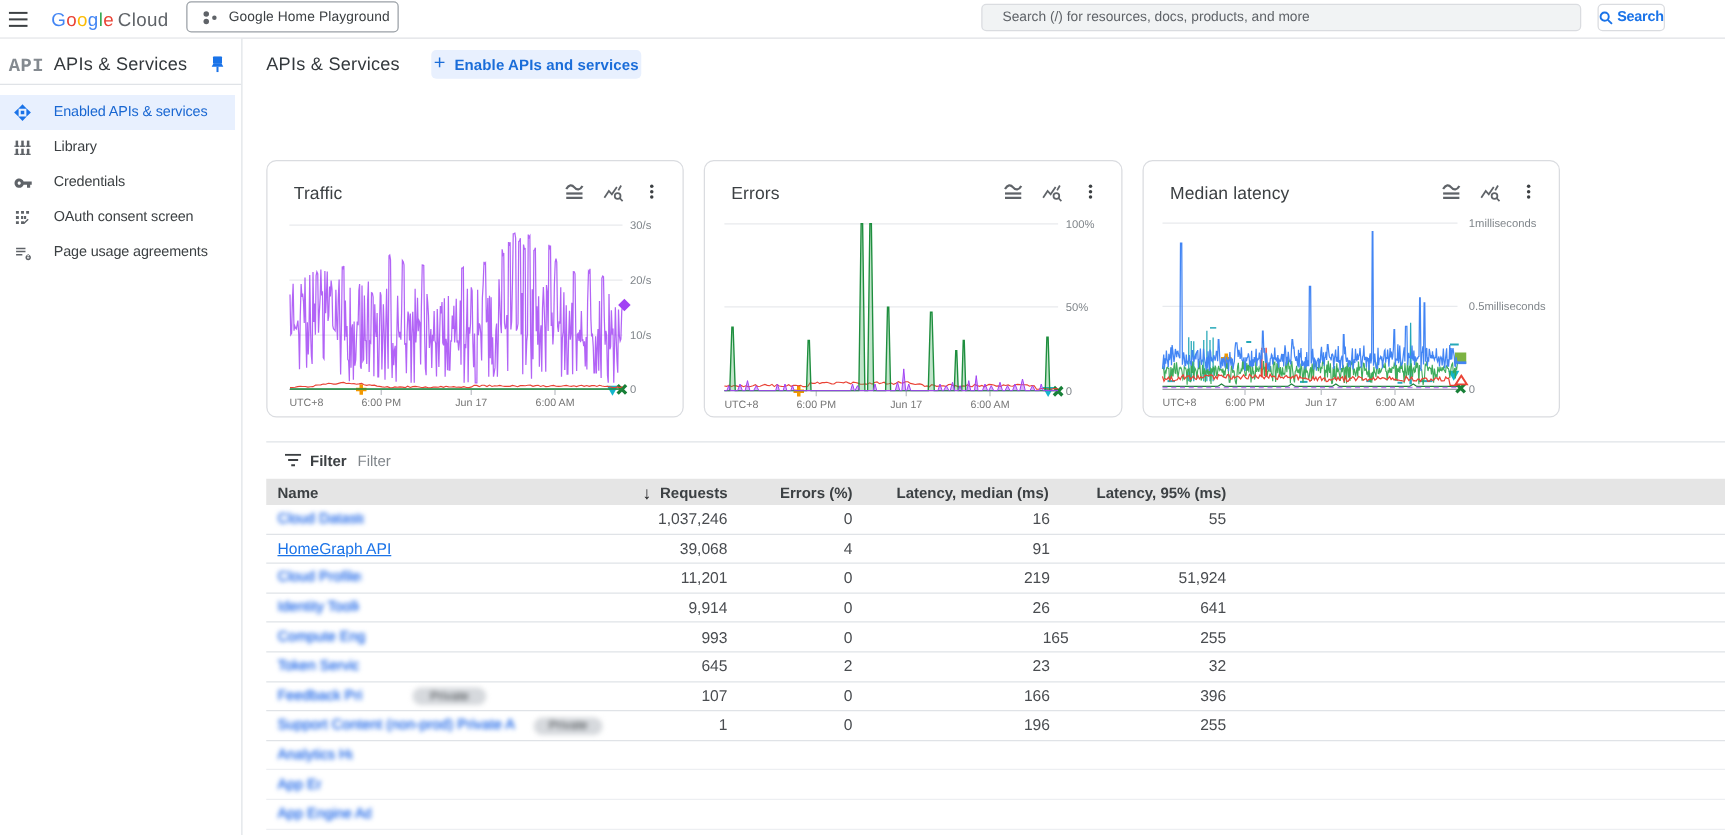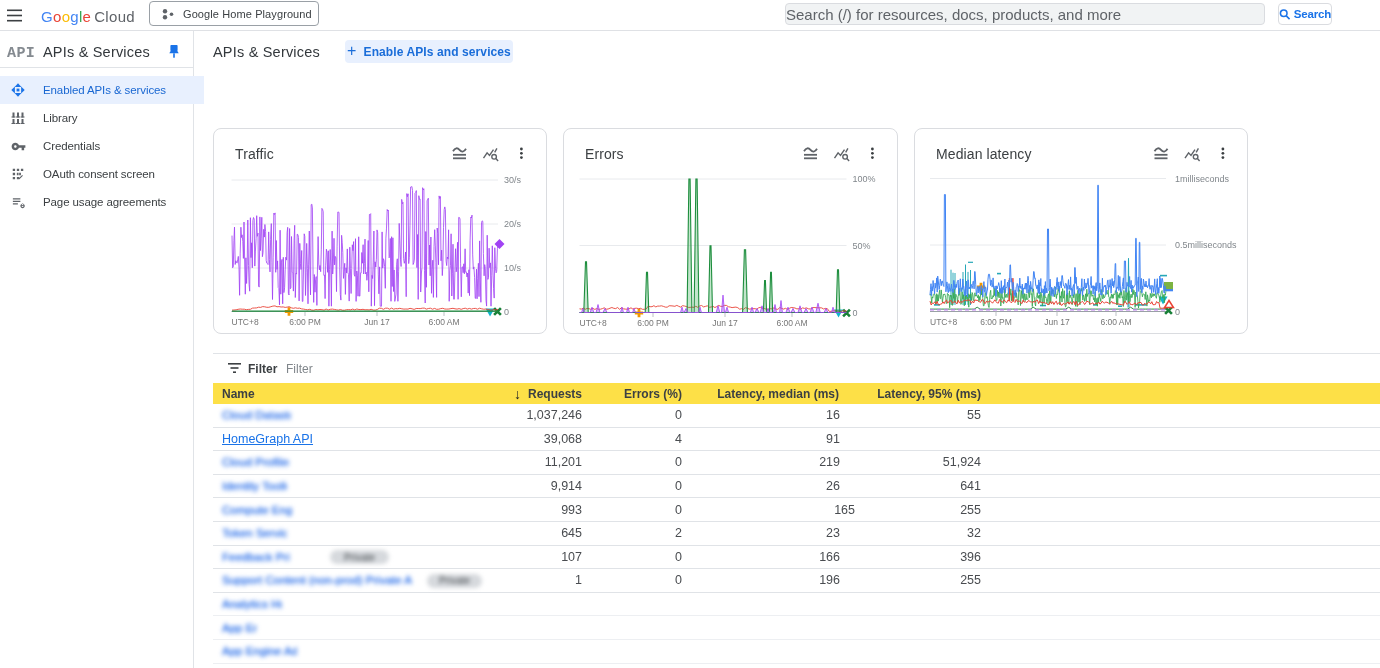--- a/index.html
+++ b/index.html
@@ -12,50 +12,50 @@
   #topbar { position:absolute; left:0; top:0; width:1380px; height:31px; background:#fff;
     border-bottom:1px solid #dfe1e5; }
   #glogo { position:absolute; left:41px; top:8px; font-size:15px; letter-spacing:0.3px; font-weight:500;}
   #glogo .c1{color:#4285f4}#glogo .c2{color:#ea4335}#glogo .c3{color:#fbbc05}#glogo .c4{color:#4285f4}#glogo .c5{color:#34a853}#glogo .c6{color:#ea4335}
   #glogo .cloud{color:#5f6368; font-weight:400; margin-left:3px;}
   #projbtn { position:absolute; left:149px; top:1px; width:170px; height:25px; border:1px solid #9aa0a6;
     border-radius:4px; display:flex; align-items:center; padding-left:12px; }
   #projbtn span { font-size:11px; color:#3c4043; font-weight:500; margin-left:8px; letter-spacing:0.1px; white-space:nowrap;}
   #searchbox { position:absolute; left:785px; top:3px; width:480px; height:22px; background:#f1f3f4;
     border:1px solid #dadce0; border-radius:4px; display:flex; align-items:center; }
-  #searchbox span { font-size:15px; color:#5f6368; }
+  #searchbox span { font-size:11px; color:#5f6368; margin-left:16px; }
   #searchbtn { position:absolute; left:1278px; top:3px; width:54px; height:22px; background:#fff;
     border:1px solid #dadce0; border-radius:4px; display:flex; align-items:center; justify-content:center;}
   #searchbtn span { font-size:11.5px; color:#1a73e8; font-weight:700; margin-left:3px; letter-spacing:-0.2px;}
 
   
   #sidehead { position:absolute; left:0; top:31px; width:193px; height:37px; border-bottom:1px solid #e0e3e7; background:#fff;}
   #apilogo { position:absolute; left:7px; top:45px; font-family:"Liberation Mono", monospace; font-weight:700;
     font-size:15px; color:#848a90; letter-spacing:0.4px; }
   #sidehead-title { position:absolute; left:43px; top:44px; font-size:14.5px; color:#33383c; letter-spacing:0.2px;}
   #content-title { position:absolute; left:213px; top:44px; font-size:14.5px; color:#33383c; letter-spacing:0.2px;}
   #enablebtn { position:absolute; left:345px; top:40px; width:168px; height:23px; background:#e8f0fe; border-radius:4px;
     display:flex; align-items:center; justify-content:center; }
   #enablebtn span { color:#1a6dd9; font-size:12px; font-weight:600; letter-spacing:0.1px; }
   #enablebtn .plus { font-size:16px; font-weight:400; margin-right:7px; margin-top:-2px;}
   #sidebar-divider { position:absolute; left:193px; top:31px; width:1px; height:637px; background:#e0e3e7; }
-  .navitem { position:absolute; left:0; width:204px; height:28px; display:flex; align-items:center; }
+  .navitem { position:absolute; left:0; width:188px; height:28px; display:flex; align-items:center; }
   .navitem .txt { font-size:11.5px; color:#3c4043; margin-left:43px; letter-spacing:-0.1px;}
   .navitem.sel { background:#e8f0fe; }
   .navitem.sel .txt { color:#1967d2; font-weight:500; }
   .navitem svg { position:absolute; left:11px; }
 
   
   .card { position:absolute; top:128px; height:206px; border:1px solid #dadce0; border-radius:8px; background:#fff; }
   .cardtitle { position:absolute; top:146px; font-size:14px; color:#3c4043; letter-spacing:0.1px;}
 
   
   #tabletop { position:absolute; left:213px; top:353px; width:1167px; height:1px; background:#e0e3e7; }
   #filterrow { position:absolute; left:213px; top:354px; width:1167px; height:29px; }
-  #thead { position:absolute; left:213px; top:383px; width:1167px; height:21px; background:#fde047; font-size:12px; color:#3c4043; font-weight:600;}
+  #thead { position:absolute; left:213px; top:383px; width:1167px; height:21px; background:#e5e5e5; font-size:12px; color:#3c4043; font-weight:600;}
   .trow { position:absolute; left:213px; width:1167px; height:23.6px; border-bottom:1px solid #e3e5e8; font-size:12.5px; color:#494c50;}
   .cell { position:absolute; top:0; height:100%; display:flex; align-items:center; }
   .num { justify-content:flex-end; }
   .blurname { font-size:11.5px; font-weight:500; color:#3b78e7; text-shadow:0 0 2px rgba(66,133,244,0.9); filter:blur(1.9px); white-space:nowrap; overflow:hidden; display:inline-block; }
   .pill { position:absolute; height:14px; border-radius:7px; background:#d6d9dd; filter:blur(2.2px); top:4.5px; display:flex; align-items:center; justify-content:center; font-size:10px; color:#454a4e; font-weight:500;}
 </style>
 </head>
 <body>
 <div id="page">
 

